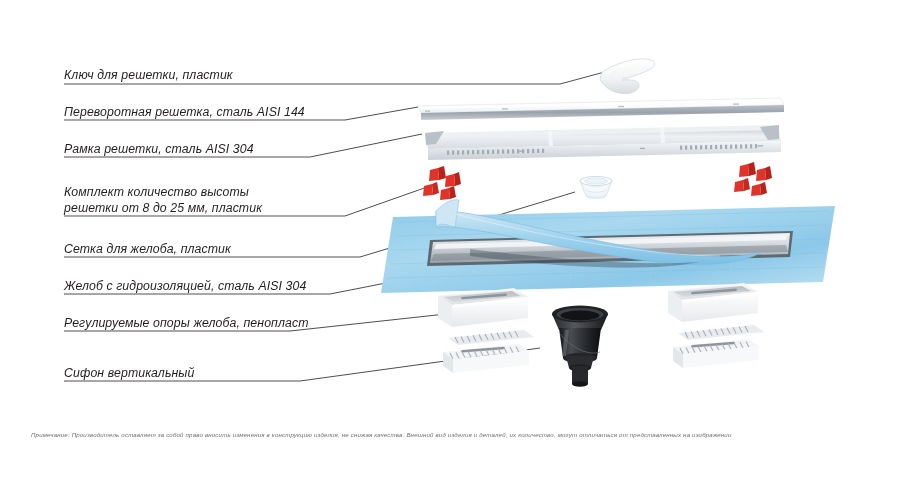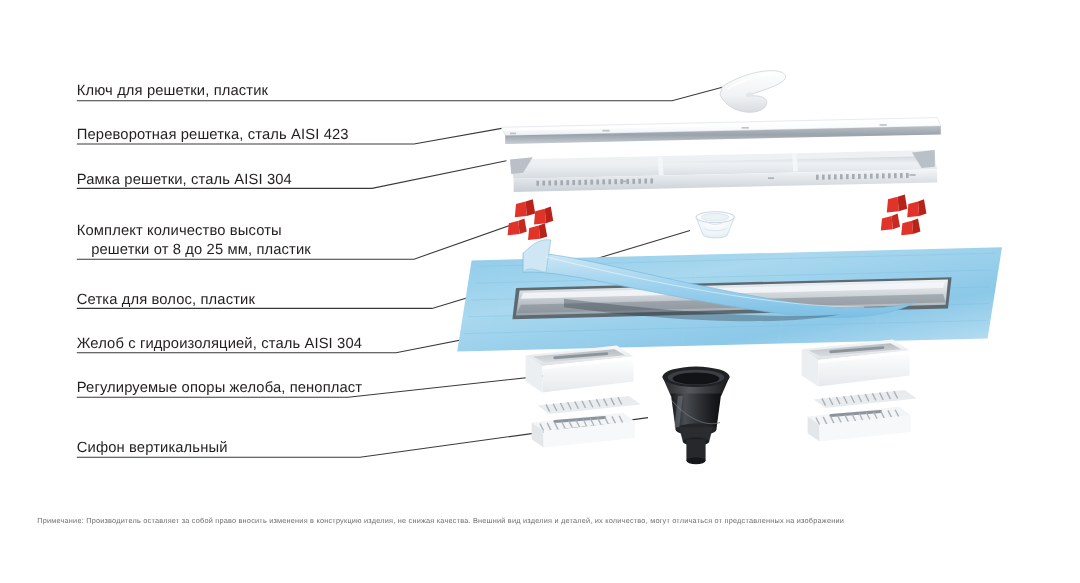--- a/index.html
+++ b/index.html
@@ -1,21 +1,21 @@
 <!DOCTYPE html>
 <html><head>
 <meta charset="utf-8">
 <style>
   html,body{margin:0;padding:0;}
   body{
     width:900px;height:486px;background:#ffffff;
     font-family:"Liberation Sans","DejaVu Sans",sans-serif;
     overflow:hidden;position:relative;
   }
-  #stage{position:absolute;inset:0;width:900px;height:486px;}
+  #stage{position:absolute;inset:0;width:900px;height:486px;font-style:italic;}
 
   
   .label{
     position:absolute;
     color:#231f20;
     font-size:12.3px;
     line-height:15.5px;
     letter-spacing:.1px;
     white-space:nowrap;
   }
@@ -377,28 +377,28 @@
       <rect x="572" y="366" width="16" height="18" fill="#26282c"></rect>
       <ellipse cx="580" cy="384" rx="8" ry="2.8" fill="#15161a"></ellipse>
 
       <path d="M565 330 L569 330 L566 356 L562 356 Z" fill="#7d838b" opacity="0.45"></path>
     </g>
 
   </svg>
 
   <div class="label" style="left:64px;top:68px;">Ключ для решетки, пластик</div>
 
-  <div class="label" style="left:64px;top:105px;">Переворотная решетка, сталь AISI 423</div>
+  <div class="label" style="left:64px;top:105px;">Переворотная решетка, сталь AISI 144</div>
 
   <div class="label" style="left:64px;top:142px;">Рамка решетки, сталь AISI 304</div>
 
   <div class="label" style="left:64px;top:185px;">Комплект количество высоты</div>
-  <div class="label" style="left:76px;top:201px;">решетки от 8 до 25 мм, пластик</div>
-
-  <div class="label" style="left:64px;top:242px;">Сетка для волос, пластик</div>
+  <div class="label" style="left:64px;top:201px;">решетки от 8 до 25 мм, пластик</div>
+
+  <div class="label" style="left:64px;top:242px;">Сетка для желоба, пластик</div>
 
   <div class="label" style="left:64px;top:279px;">Желоб с гидроизоляцией, сталь AISI 304</div>
 
   <div class="label" style="left:64px;top:366px;">Сифон вертикальный</div>
 
   <div class="label" style="left:64px;top:316px;">Регулируемые опоры желоба, пенопласт</div>
 
   <div class="footnote">Примечание: Производитель оставляет за собой право вносить изменения в конструкцию изделия, не снижая качества. Внешний вид изделия и деталей, их количество, могут отличаться от представленных на изображении</div>
 
 </div>

